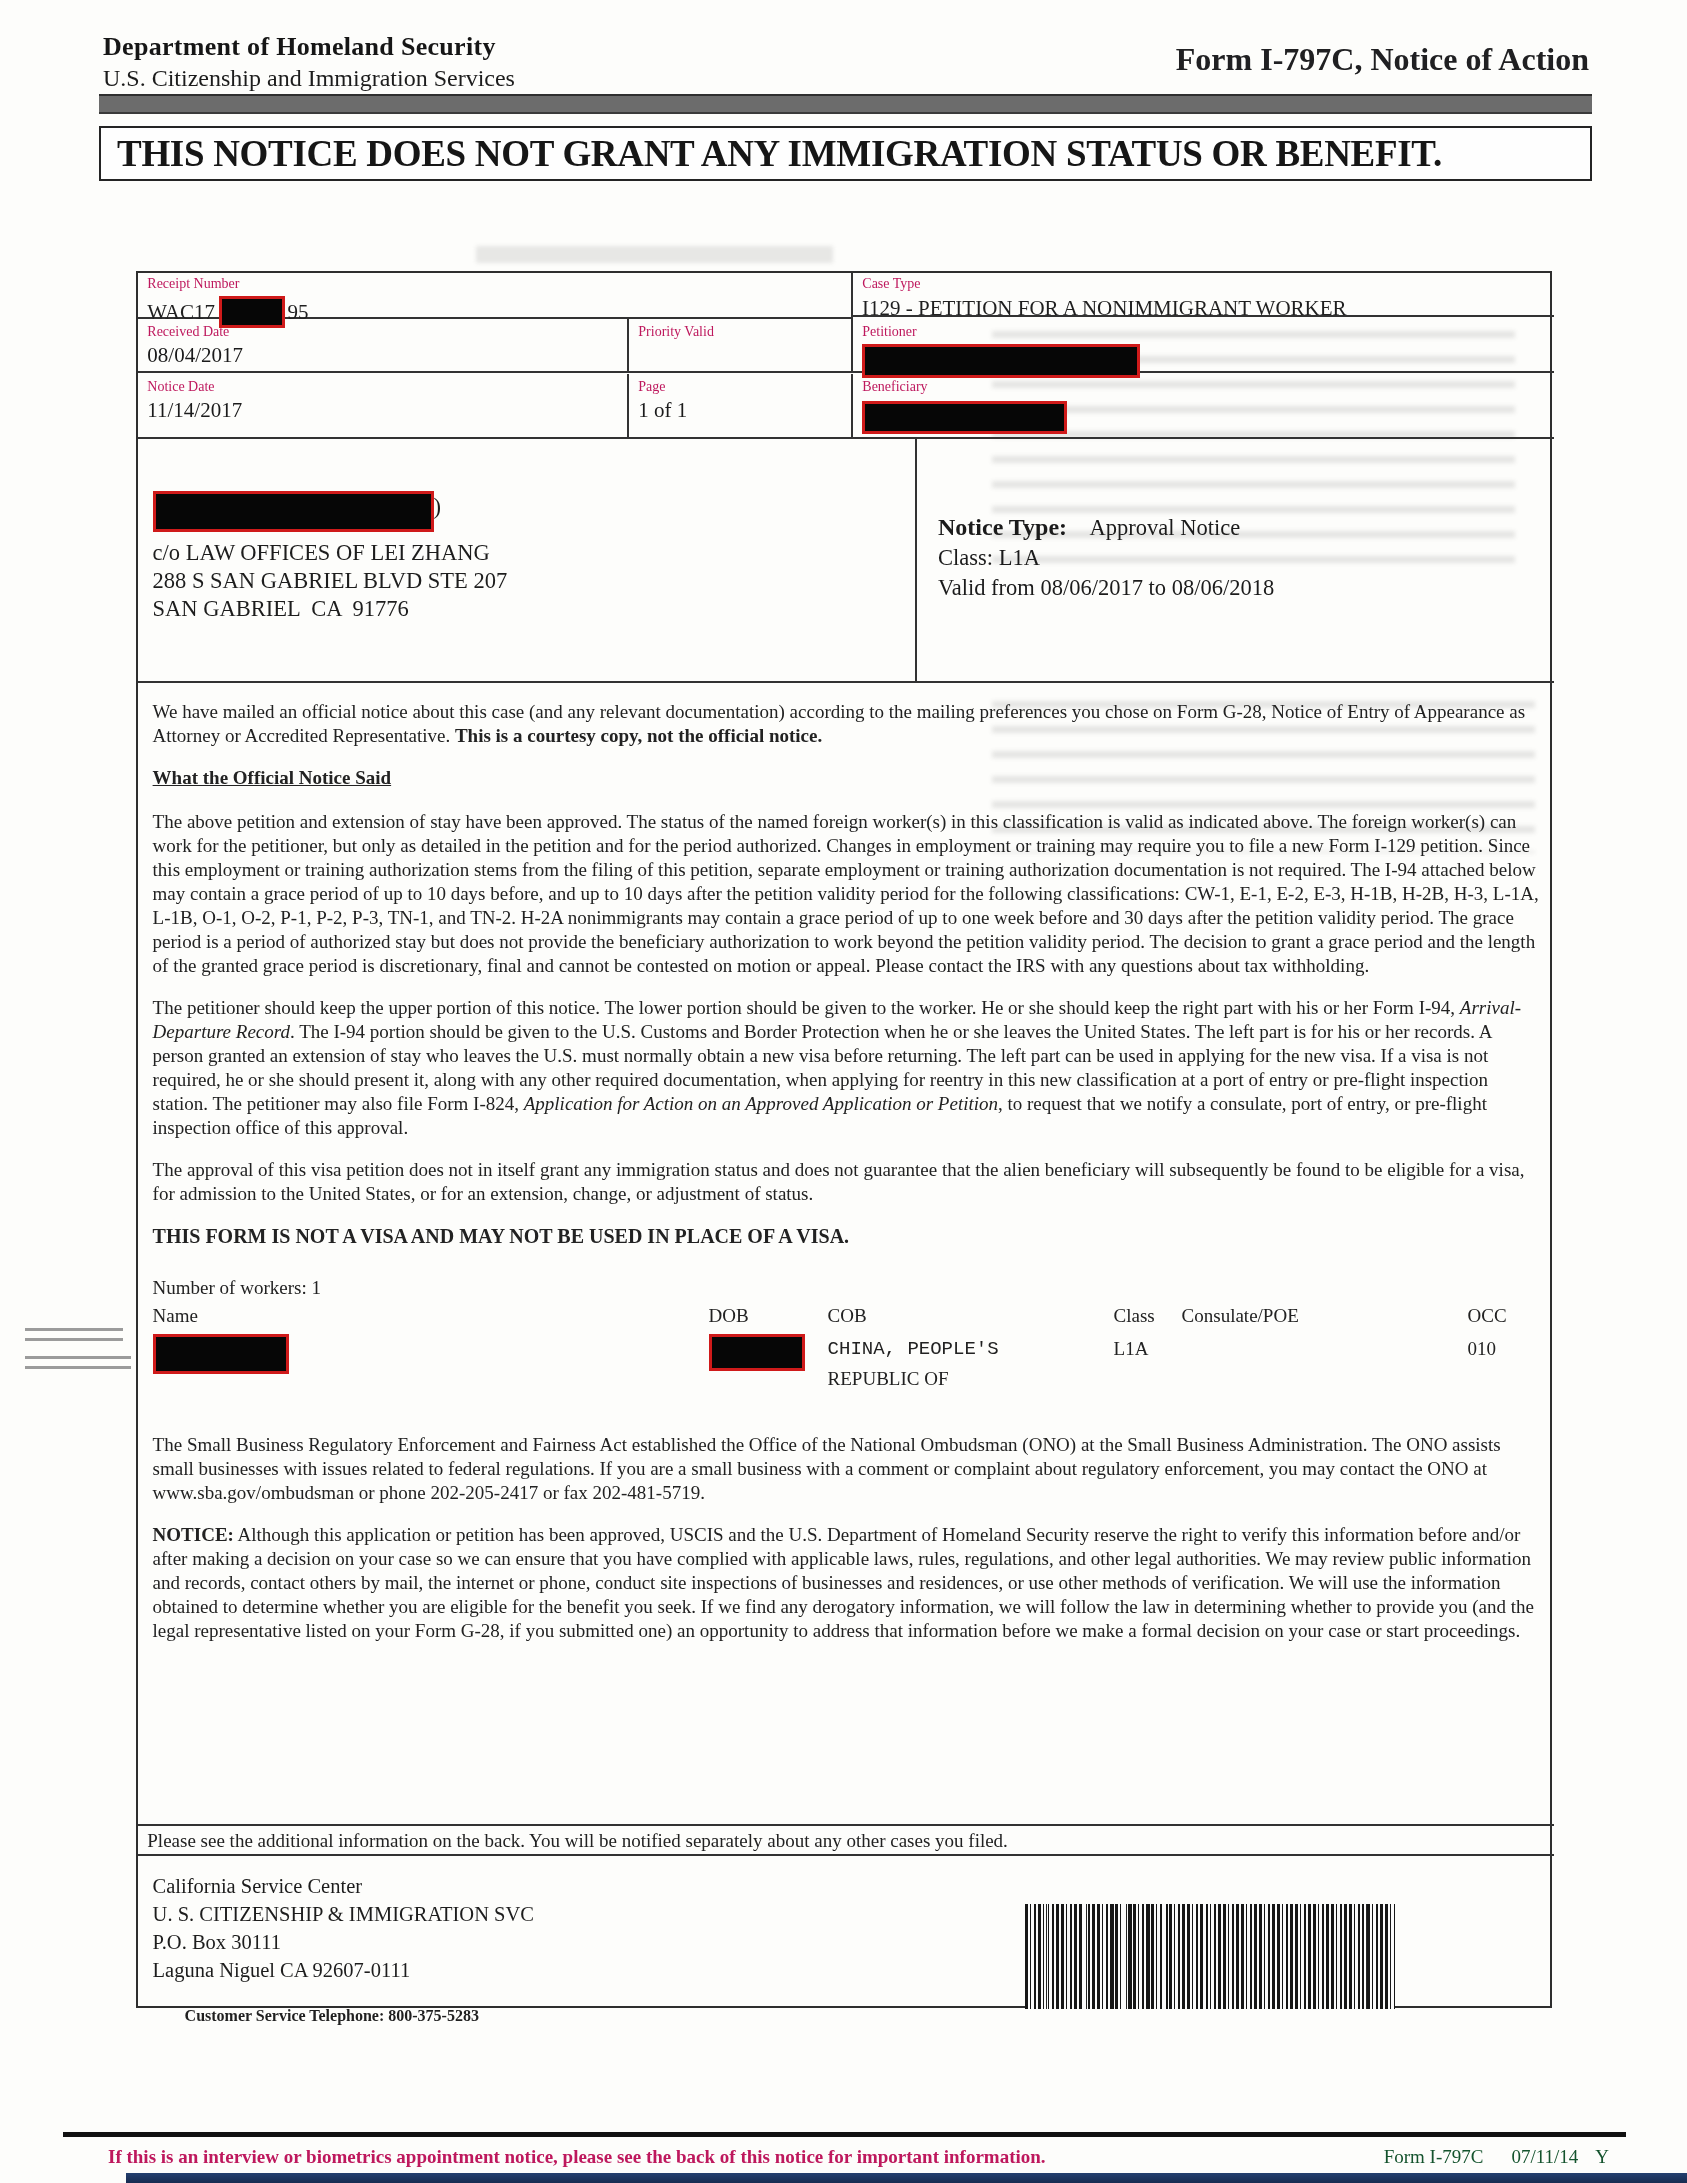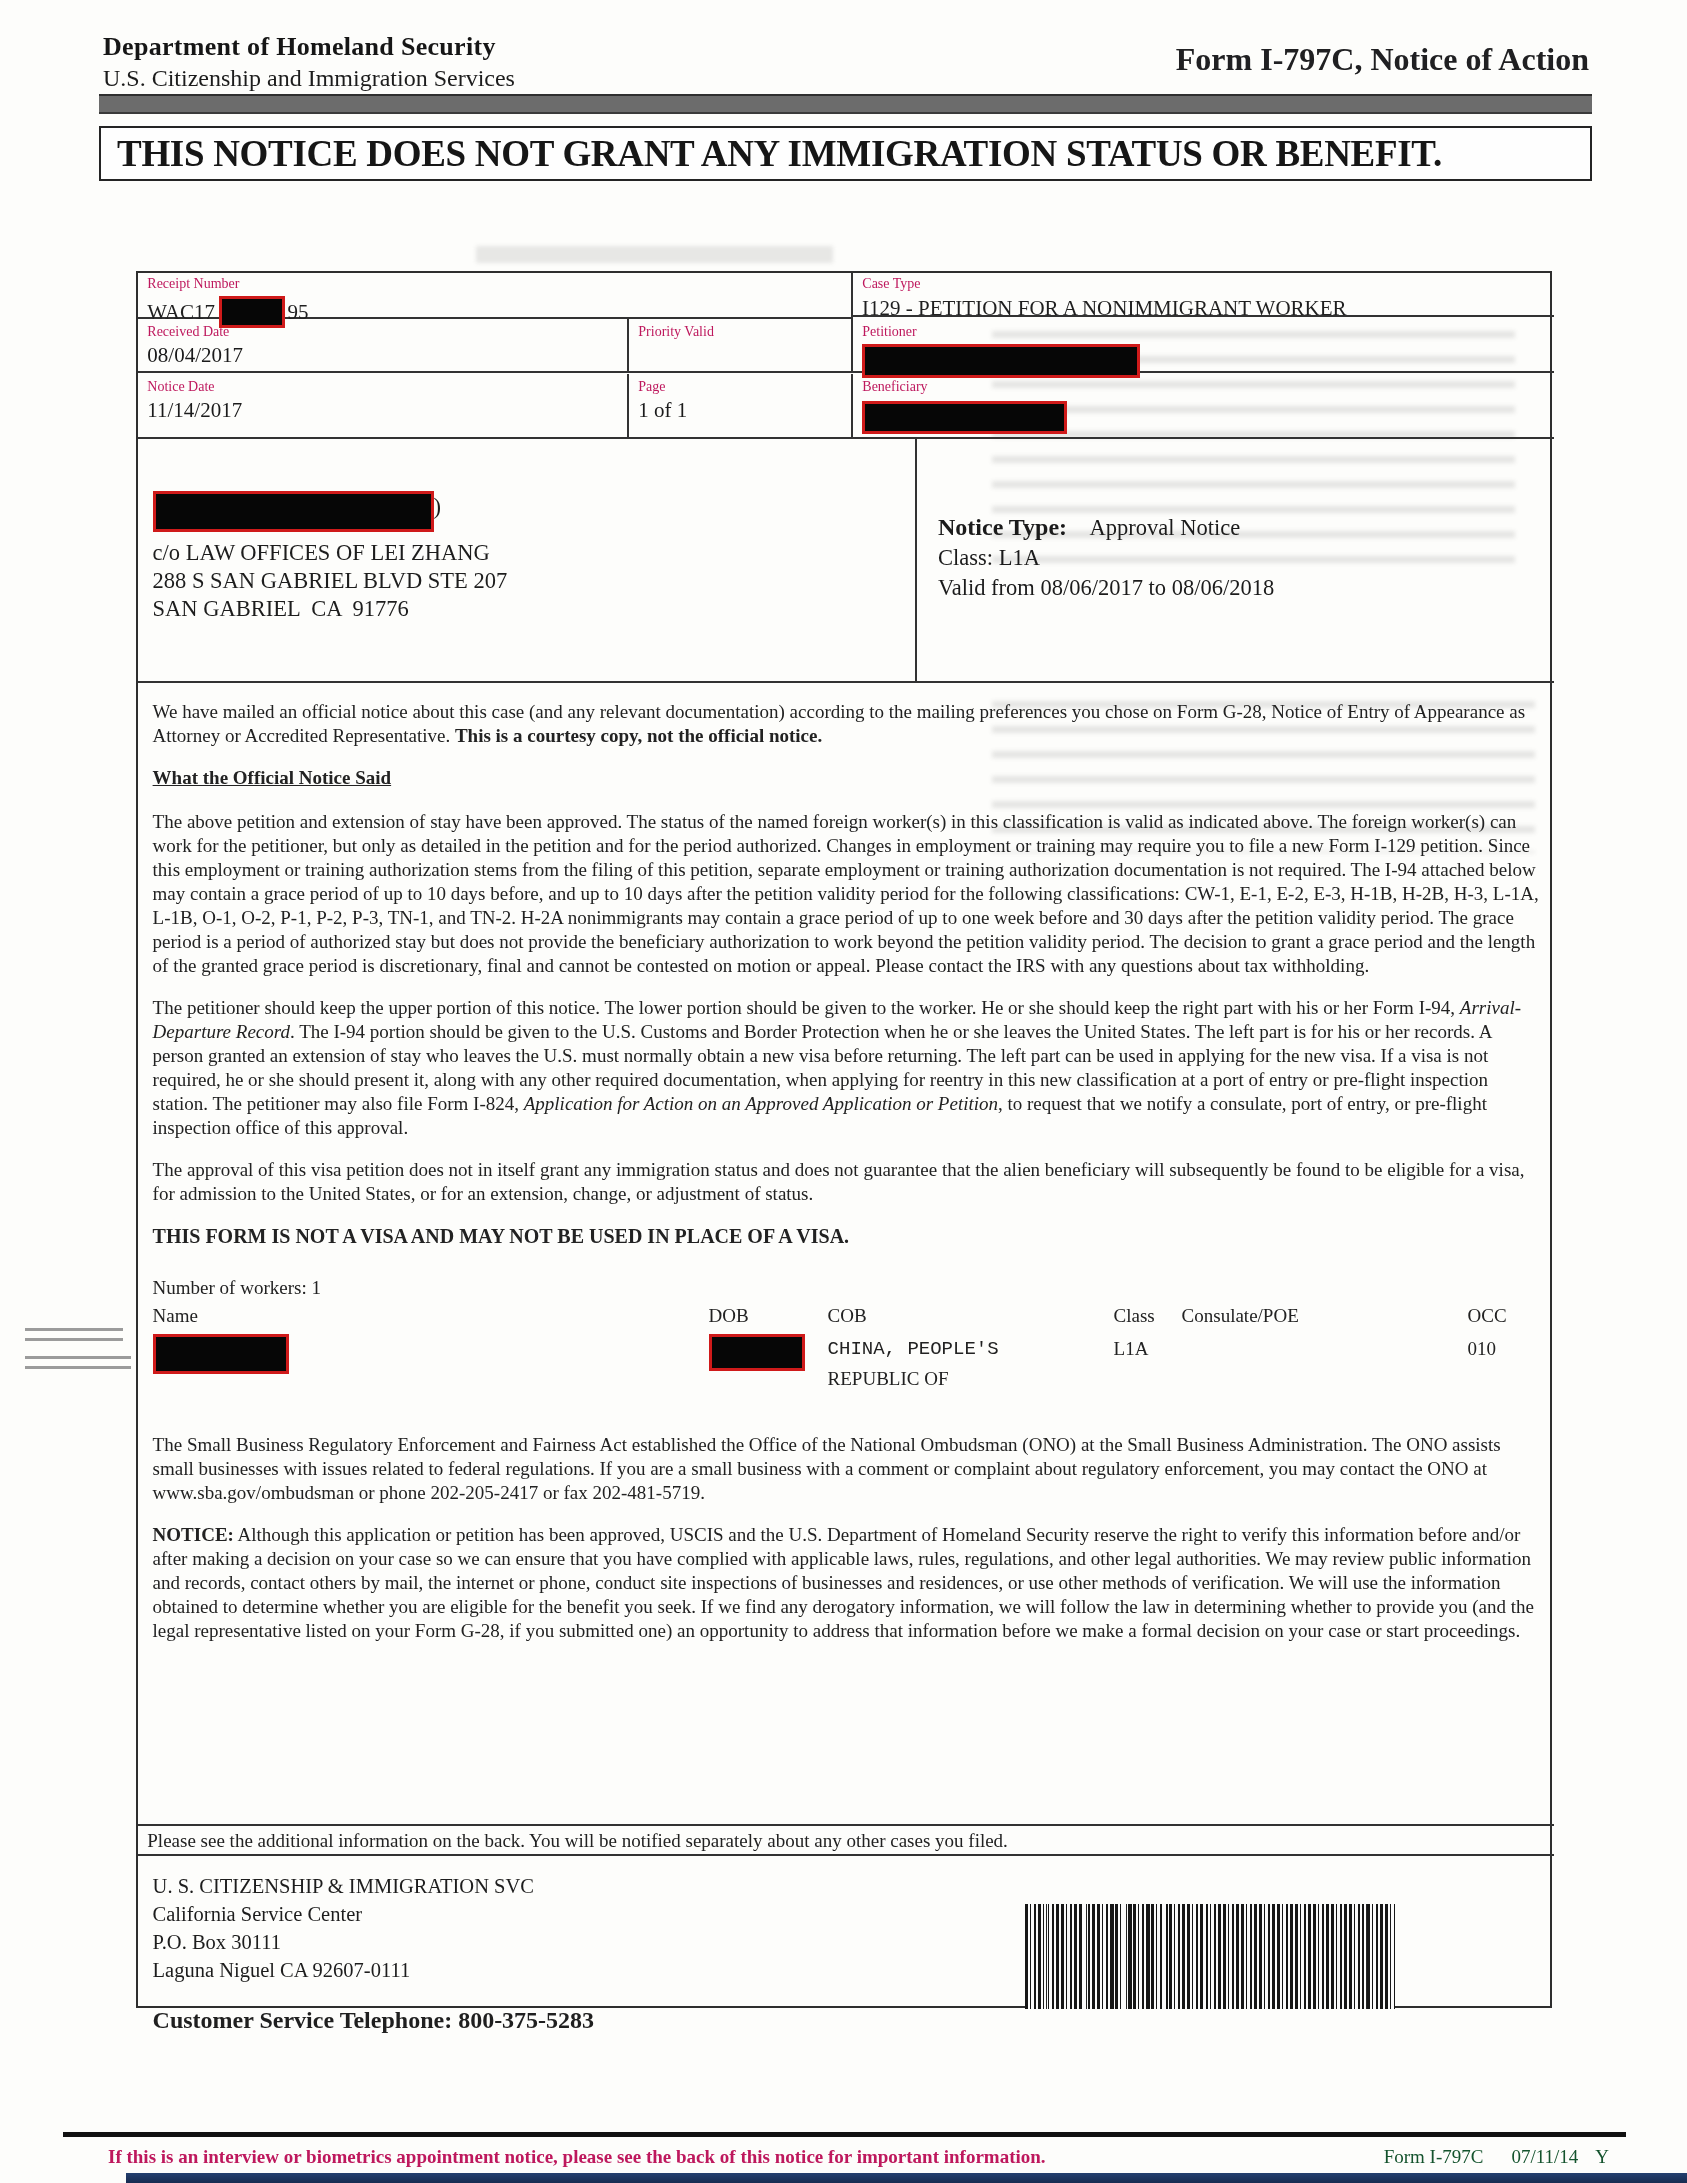--- a/index.html
+++ b/index.html
@@ -53,21 +53,21 @@
   .visa-line { font-weight:bold; font-size:20px; margin-bottom:28px; }
   .workers-line { margin-bottom:4px; }
 
   .worker-table { position:relative; height:114px; }
   .wt { position:absolute; font-size:19px; }
 
   
   .back-note { position:absolute; left:0; top:1551px; width:1416px; height:32px; border-top:2px solid #323232; border-bottom:2px solid #323232; padding:4px 0 0 9.3px; font-size:19px; color:#222; }
   .svc { position:absolute; left:0; top:1583px; width:1416px; height:152px; padding:16px 0 0 14.6px; }
   .svc-line { font-size:20.5px; line-height:28px; color:#1d1d1d; }
-  .svc-phone { font-size:24px; font-weight:bold; margin-top:22.5px; }
+  .svc-phone { font-size:16px; font-weight:bold; margin-top:22.5px;margin-left:32px; }
 
   .barcode { position:absolute; left:887px; top:48px; width:370px; height:105px;
     background:
       repeating-linear-gradient(90deg, rgba(255,255,255,0) 0 19px, #fbfbfb 19px 21px, rgba(17,17,17,.92) 21px 22.5px, rgba(255,255,255,0) 22.5px 40px),
       repeating-linear-gradient(90deg, #161616 0 2.6px, #fbfbfb 2.6px 4.6px, #161616 4.6px 6px, #fbfbfb 6px 9.3px, #161616 9.3px 10.6px, #fbfbfb 10.6px 12.6px, #161616 12.6px 16.5px, #fbfbfb 16.5px 18px);
   }
 
   
   .mark { position:absolute; background:#9b9b9b; height:3.3px; }
 
@@ -193,22 +193,22 @@
       </div>
 
       <p class="p" style="margin-top:14.6px;">The Small Business Regulatory Enforcement and Fairness Act established the Office of the National Ombudsman (ONO) at the Small Business Administration. The ONO assists small businesses with issues related to federal regulations. If you are a small business with a comment or complaint about regulatory enforcement, you may contact the ONO at www.sba.gov/ombudsman or phone 202-205-2417 or fax 202-481-5719.</p>
 
       <p class="p" style="margin-top:17px;"><span class="bold">NOTICE:</span><span> Although this application or petition has been approved, USCIS and the U.S. Department of Homeland Security reserve the right to verify this information before and/or after making a decision on your case so we can ensure that you have complied with applicable laws, rules, regulations, and other legal authorities. We may review public information and records, contact others by mail, the internet or phone, conduct site inspections of businesses and residences, or use other methods of verification. We will use the information obtained to determine whether you are eligible for the benefit you seek. If we find any derogatory information, we will follow the law in determining whether to provide you (and the legal representative listed on your Form G-28, if you submitted one) an opportunity to address that information before we make a formal decision on your case or start proceedings.</span></p>
     </div>
 
     <div class="back-note">Please see the additional information on the back. You will be notified separately about any other cases you filed.</div>
 
     <div class="svc">
+      <div class="svc-line">California Service Center</div>
       <div class="svc-line">U. S. CITIZENSHIP &amp; IMMIGRATION SVC</div>
-      <div class="svc-line">California Service Center</div>
       <div class="svc-line">P.O. Box 30111</div>
       <div class="svc-line">Laguna Niguel CA 92607-0111</div>
       <div class="svc-phone">Customer Service Telephone: 800-375-5283</div>
       <div class="barcode"></div>
     </div>
   </div>
 
   <div class="mark" style="left:25px; top:1328px; width:98px;"></div>
   <div class="mark" style="left:25px; top:1338px; width:98px;"></div>
   <div class="mark" style="left:25px; top:1356px; width:106px;"></div>

